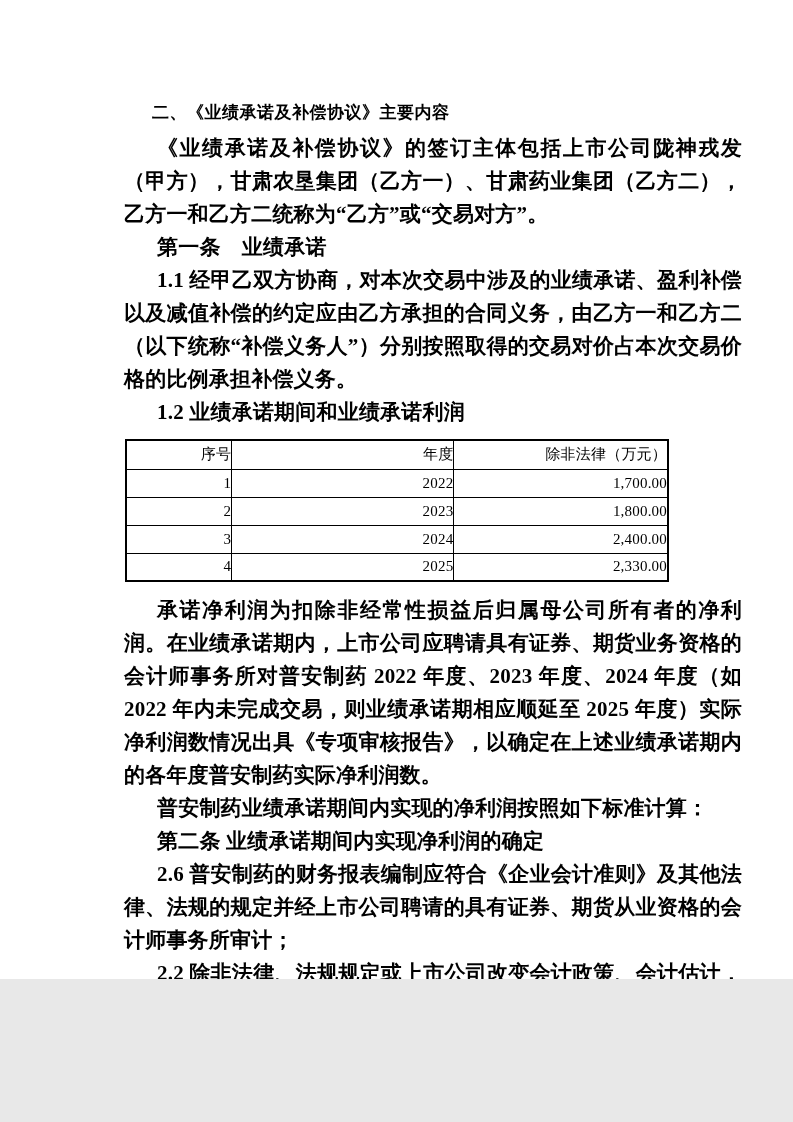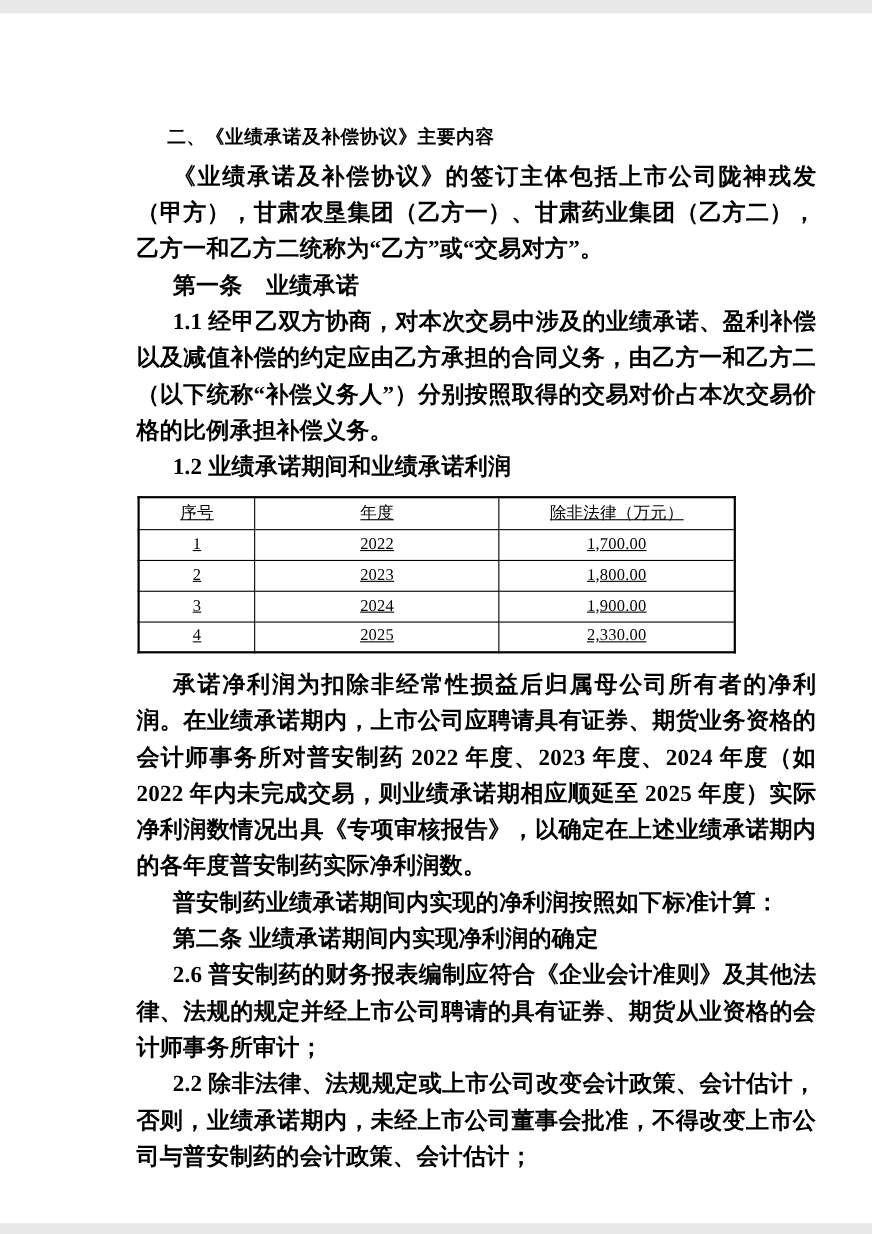--- a/index.html
+++ b/index.html
@@ -4,22 +4,22 @@
 <style>
   * { margin: 0; padding: 0; box-sizing: border-box; }
   html, body { background: #e8e8e8; }
   body {
     font-family: "Liberation Serif", "DejaVu Serif", serif;
     color: #000;
   }
   .page {
     position: relative;
     width: 793px;
-    height: 1100px;
-    margin: 12px auto;
+    height: 979px;
+    margin: 0 auto;
     background: #ffffff;
     padding: 96px 51px 0 124px;
     overflow: hidden;
   }
   .doc-heading {
     font-family: "Liberation Sans", "DejaVu Sans", sans-serif;
     font-weight: bold;
     font-size: 17px;
     line-height: 34px;
     text-indent: 28px;
@@ -38,27 +38,26 @@
   .commit-table {
     width: 544px;
     border-collapse: collapse;
     border: 2px solid #000;
     margin: 10px 0 12px 1px;
     table-layout: fixed;
   }
   .commit-table th, .commit-table td {
     border: 1px solid #000;
     height: 28px;
-    text-align: center;
+    text-align: right;
     vertical-align: middle;
     font-weight: normal;
     font-size: 15px;
     padding: 0;
     letter-spacing: 0.2px;
-    text-decoration: underline;
   }
   .commit-table th { height: 29px; }
   .col-index  { width: 19.5%; }
   .col-year   { width: 41.0%; }
   .col-profit { width: 39.5%; }
 </style>
 </head>
 <body>
 
 <div class="page">
@@ -90,21 +89,21 @@
         <td>1,700.00</td>
       </tr>
       <tr>
         <td>2</td>
         <td>2023</td>
         <td>1,800.00</td>
       </tr>
       <tr>
         <td>3</td>
         <td>2024</td>
-        <td>1,900.00</td>
+        <td>2,400.00</td>
       </tr>
       <tr>
         <td>4</td>
         <td>2025</td>
         <td>2,330.00</td>
       </tr>
     </tbody>
   </table>
 
   <p class="doc-para">承诺净利润为扣除非经常性损益后归属母公司所有者的净利润。在业绩承诺期内，上市公司应聘请具有证券、期货业务资格的会计师事务所对普安制药 2022 年度、2023 年度、2024 年度（如 2022 年内未完成交易，则业绩承诺期相应顺延至 2025 年度）实际净利润数情况出具《专项审核报告》，以确定在上述业绩承诺期内的各年度普安制药实际净利润数。</p>

